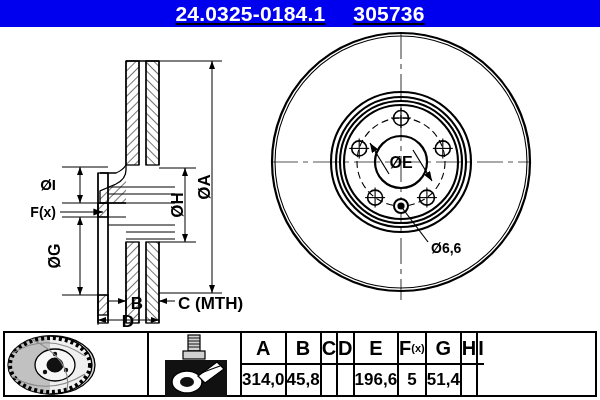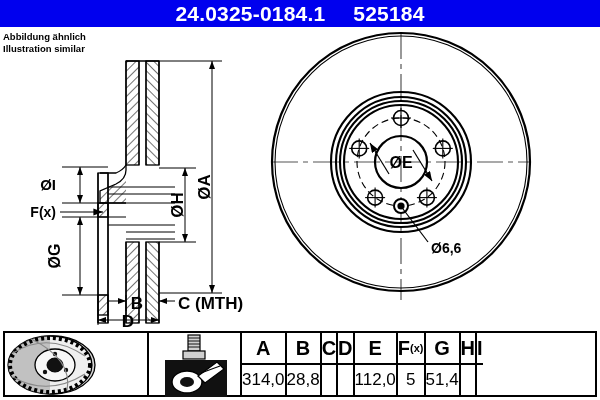--- a/index.html
+++ b/index.html
@@ -3,21 +3,21 @@
 <meta charset="utf-8">
 <style>
   html,body{margin:0;padding:0;background:#fff;}
   body{width:600px;height:400px;overflow:hidden;
        font-family:"Liberation Sans",sans-serif;color:#000;}
   #page{position:relative;width:600px;height:400px;background:#fff;}
 
   
   .header{position:absolute;left:0;top:0;width:600px;height:27px;
           background:#0000ee;display:flex;align-items:center;
-          justify-content:center;gap:28px;}
+          justify-content:center;gap:28px;text-decoration:underline;}
   .header span{color:#fff;font-size:21px;font-weight:bold;letter-spacing:.2px;
                font-family:"Liberation Sans",sans-serif;}
 
   
   .note{position:absolute;left:3px;top:31px;font-size:9.5px;font-weight:bold;
         line-height:11.5px;white-space:pre-line;}
 
   
   .draw{position:absolute;left:0;top:27px;width:600px;height:300px;}
 
@@ -29,39 +29,37 @@
   .cell-icon{width:93px;border-right:2px solid #000;position:relative;
              box-sizing:border-box;}
   .cols{flex:1;display:flex;}
   .col{border-right:2px solid #000;box-sizing:border-box;display:flex;
        flex-direction:column;}
   .col:last-child{border-right:none;}
   .col .hd{flex:0 0 30px;border-bottom:2px solid #000;display:flex;
            align-items:center;justify-content:center;
            font-size:20px;font-weight:bold;}
   .col .vl{flex:1;display:flex;align-items:center;justify-content:center;
-           font-size:17px;font-weight:normal;}
+           font-size:17px;font-weight:bold;}
   .hd .sub{font-size:11px;font-weight:bold;}
 
   .ic-bolt{position:absolute;left:28px;top:1px;}
   .ic-cal{position:absolute;left:16px;top:27px;}
   .prod{position:absolute;left:2px;top:1px;}
 </style>
 </head>
 <body>
 
 <div id="page">
 
   <div class="header">
     <span>24.0325-0184.1</span>
-    <span>525184</span>
+    <span>305736</span>
   </div>
 
-  <div class="note"><span>Abbildung ähnlich</span>
-<span>Illustration similar</span></div>
 
   <svg class="draw" viewBox="0 0 600 300">
     <defs>
       <pattern id="hatch" width="6" height="6" patternTransform="rotate(45)" patternUnits="userSpaceOnUse">
         <line x1="0" y1="0" x2="0" y2="6" stroke="#000" stroke-width="1.1"></line>
       </pattern>
       <pattern id="hatch2" width="6" height="6" patternTransform="rotate(-45)" patternUnits="userSpaceOnUse">
         <line x1="0" y1="0" x2="0" y2="6" stroke="#000" stroke-width="1.1"></line>
       </pattern>
       <marker id="ar" markerWidth="9" markerHeight="9" refX="8" refY="3" orient="auto" markerUnits="strokeWidth">
@@ -285,37 +283,37 @@
       <div class="col">
         <div class="hd">
             <span>A</span>
           </div>
         <div class="vl">314,0</div>
       </div>
       <div class="col">
         <div class="hd">
             <span>B</span>
           </div>
-        <div class="vl">28,8</div>
+        <div class="vl">45,8</div>
       </div>
       <div class="col">
         <div class="hd">
             <span>C</span>
           </div>
       </div>
       <div class="col">
         <div class="hd">
             <span>D</span>
           </div>
       </div>
       <div class="col">
         <div class="hd">
             <span>E</span>
           </div>
-        <div class="vl">112,0</div>
+        <div class="vl">196,6</div>
       </div>
       <div class="col">
         <div class="hd">
             <span>F</span>
             <span class="sub">(x)</span>
           </div>
         <div class="vl">5</div>
       </div>
       <div class="col">
         <div class="hd">

